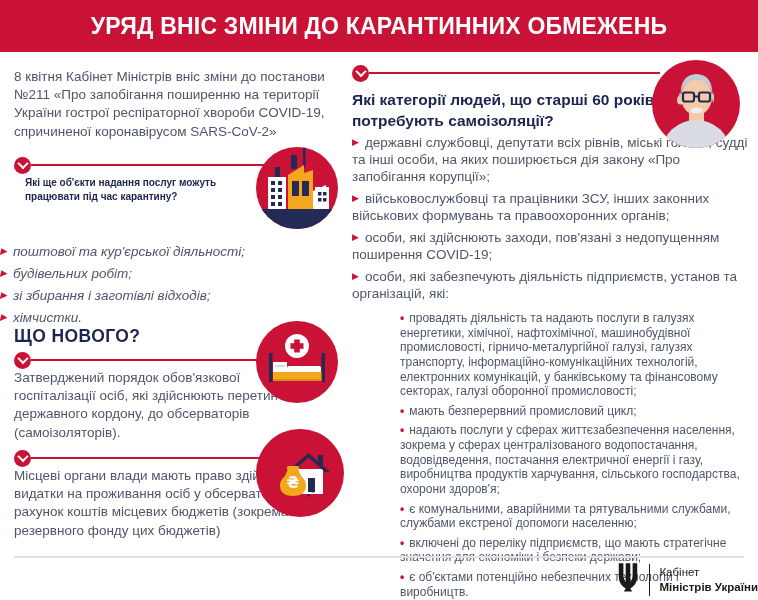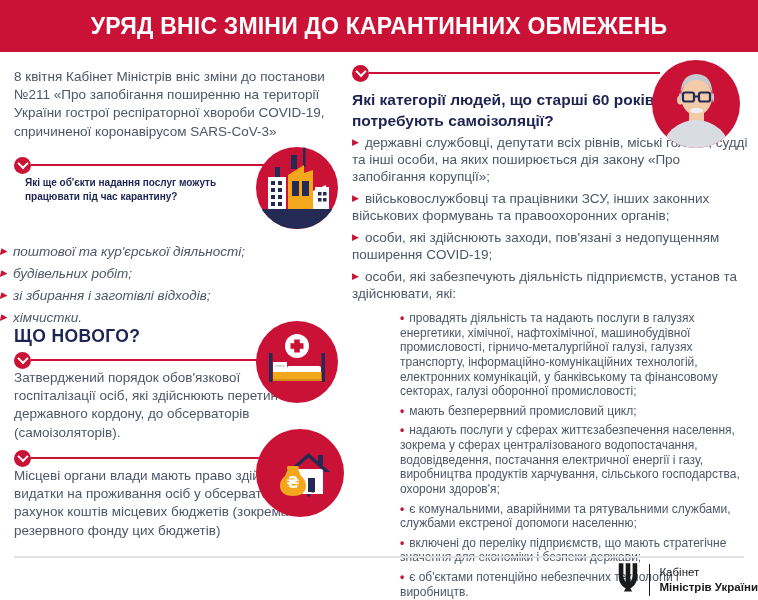--- a/index.html
+++ b/index.html
@@ -62,21 +62,21 @@
 </style>
 </head>
 <body>
 
 <div class="page">
 
   <div class="banner">
     <span class="bt">УРЯД ВНІС ЗМІНИ ДО КАРАНТИННИХ ОБМЕЖЕНЬ</span>
   </div>
 
-  <div class="abs intro body-txt">8 квітня Кабінет Міністрів вніс зміни до постанови №211 «Про запобігання поширенню на території України гострої респіраторної хвороби COVID-19, спричиненої коронавірусом SARS-CoV-3»</div>
+  <div class="abs intro body-txt">8 квітня Кабінет Міністрів вніс зміни до постанови №211 «Про запобігання поширенню на території України гострої респіраторної хвороби COVID-19, спричиненої коронавірусом SARS-CoV-2»</div>
 
   <div class="marker m1">
     <span class="mc">
         <span class="chev"></span>
       </span>
     <span class="ml"></span>
   </div>
   <div class="marker m2">
     <span class="mc">
         <span class="chev"></span>
@@ -108,21 +108,21 @@
   <div class="abs h2 hd">ЩО НОВОГО?</div>
   <div class="abs p1 body-txt">Затверджений порядок обов'язкової госпіталізації осіб, які здійснюють перетин державного кордону, до обсерваторів (самоізоляторів).</div>
   <div class="abs p2 body-txt">Місцеві органи влади мають право здійснювати видатки на проживання осіб у обсерваторах за рахунок коштів місцевих бюджетів (зокрема резервного фонду цих бюджетів)</div>
 
   <div class="abs rh hd">Які категорії людей, що старші 60 років, не потребують самоізоляції?</div>
 
   <div class="abs rlist">
     <div class="bullet"><span class="arr">▶</span><span>державні службовці, депутати всіх рівнів, міські голови, судді та інші особи, на яких поширюється дія закону «Про запобігання корупції»;</span></div>
     <div class="bullet"><span class="arr">▶</span><span>військовослужбовці та працівники ЗСУ, інших законних військових формувань та правоохоронних органів;</span></div>
     <div class="bullet"><span class="arr">▶</span><span>особи, які здійснюють заходи, пов'язані з недопущенням поширення COVID-19;</span></div>
-    <div class="bullet"><span class="arr">▶</span><span>особи, які забезпечують діяльність підприємств, установ та здійснювати, які:</span></div>
+    <div class="bullet"><span class="arr">▶</span><span>особи, які забезпечують діяльність підприємств, установ та організацій, які:</span></div>
 
     <div class="subwrap">
       <div class="sub"><span class="dot">•</span><span>провадять діяльність та надають послуги в галузях енергетики, хімічної, нафтохімічної, машинобудівної промисловості, гірничо-металургійної галузі, галузях транспорту, інформаційно-комунікаційних технологій, електронних комунікацій, у банківському та фінансовому секторах, галузі оборонної промисловості;</span></div>
       <div class="sub"><span class="dot">•</span><span>мають безперервний промисловий цикл;</span></div>
       <div class="sub"><span class="dot">•</span><span>надають послуги у сферах життєзабезпечення населення, зокрема у сферах централізованого водопостачання, водовідведення, постачання електричної енергії і газу, виробництва продуктів харчування, сільського господарства, охорони здоров'я;</span></div>
       <div class="sub"><span class="dot">•</span><span>є комунальними, аварійними та рятувальними службами, службами екстреної допомоги населенню;</span></div>
       <div class="sub"><span class="dot">•</span><span>включені до переліку підприємств, що мають стратегічне значення для економіки і безпеки держави;</span></div>
       <div class="sub"><span class="dot">•</span><span>є об'єктами потенційно небезпечних технологій і виробництв.</span></div>
     </div>
   </div>

